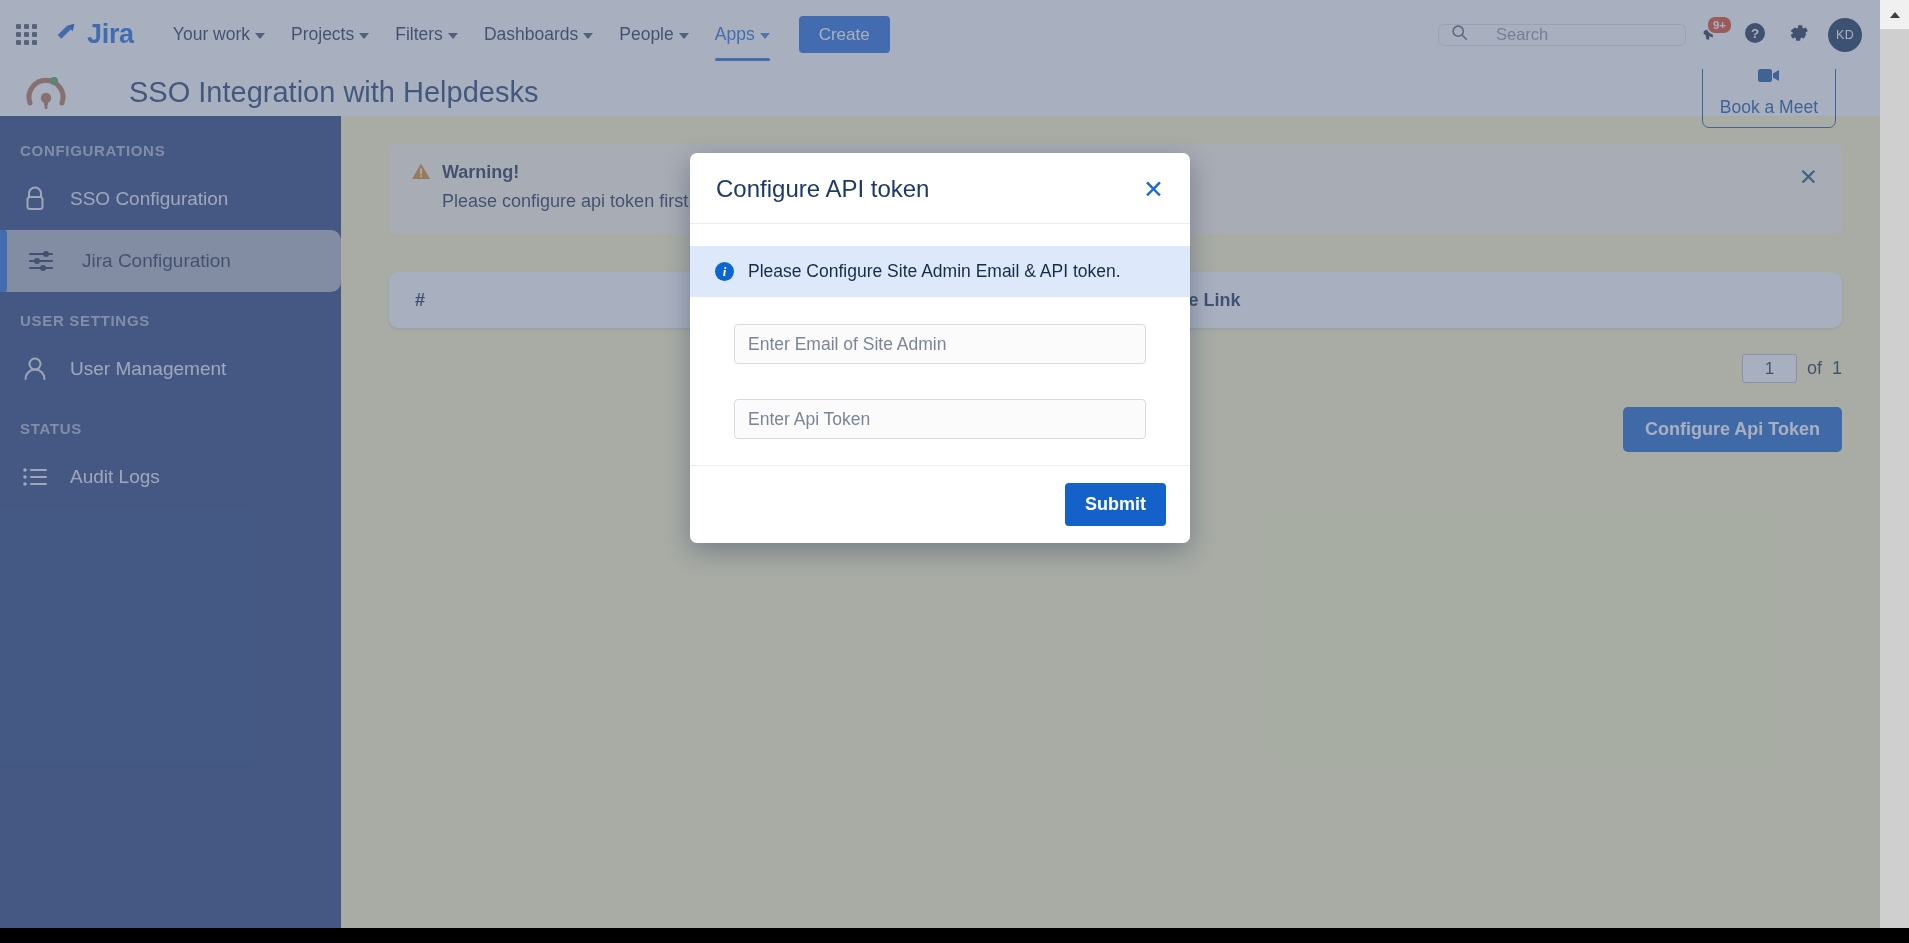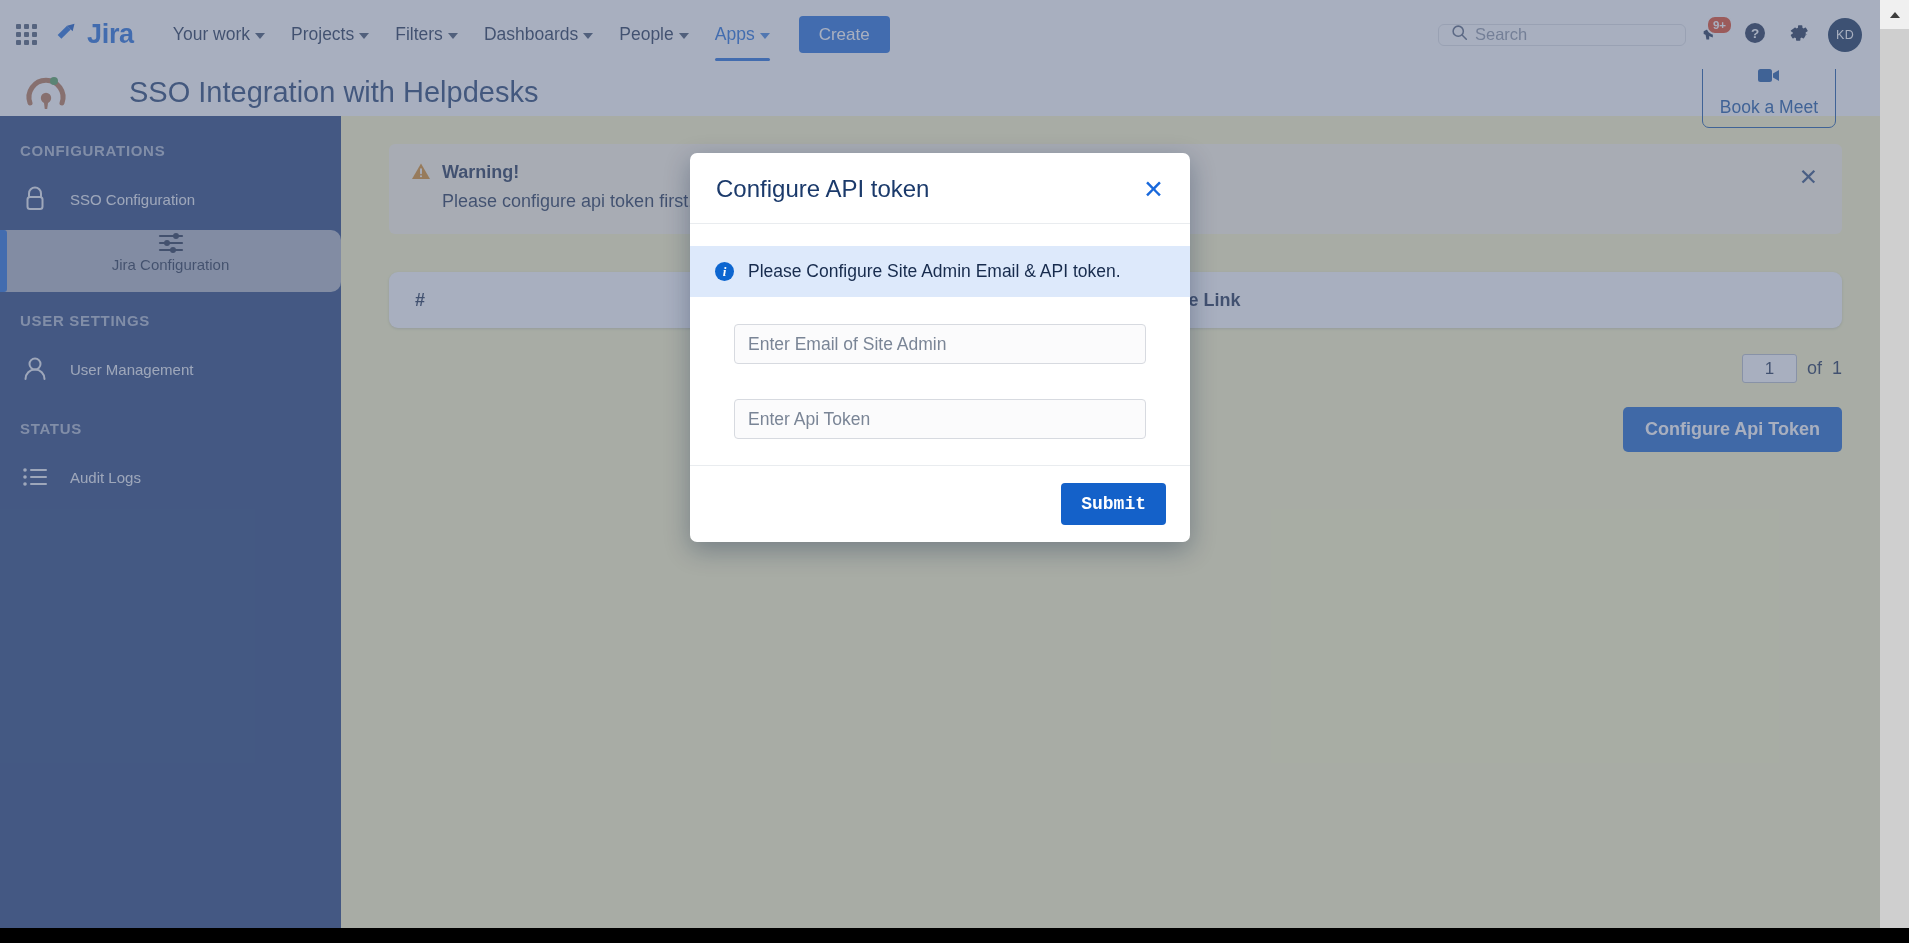--- a/index.html
+++ b/index.html
@@ -73,21 +73,21 @@
     margin-left: 16px;
     background: #1868db; color: #fff;
     font-size: 17px; font-weight: 400;
     padding: 10px 20px; border: none; border-radius: 4px;
     cursor: pointer; line-height: 1;
     font-family: inherit;
   }
 
   .nav-right { margin-left: auto; display: flex; align-items: center; gap: 6px; }
   .search-box {
-    display: flex; align-items: center; gap: 7px;
+    display: flex; align-items: center; gap: 28px;
     width: 248px; height: 22px;
     border: 1.5px solid #dcdfe4; border-radius: 6px;
     padding: 0 12px;
     background: #fff;
     cursor: text;
   }
   .search-box .ph { color: #8993a4; font-size: 16.5px; }
   .icon-btn {
     position: relative;
     width: 38px; height: 38px;
@@ -145,33 +145,32 @@
   }
   .sb-section {
     color: #a7b3cb; font-size: 15px; font-weight: 700;
     letter-spacing: .7px;
     padding: 20px 0 9px 20px;
   }
   .sb-item {
     position: relative;
     display: flex; align-items: center;
     height: 62px;
-    color: #e8ecf4; font-size: 15px;
+    color: #e8ecf4; font-size: 19px;
     cursor: pointer;
   }
   .sb-item .sb-ico {
     width: 70px; flex: none;
     display: flex; align-items: center; justify-content: center;
   }
   .sb-item.active {
     background: #a8b0bf;
     color: #1b2a47;
     border-top-right-radius: 10px;
     border-bottom-right-radius: 10px;
-    flex-direction: column;
   }
   .sb-item.active::before {
     content: ""; position: absolute; left: 0; top: 0; bottom: 0;
     width: 7px; background: #1868db;
     border-top-right-radius: 3px; border-bottom-right-radius: 3px;
   }
   .sb-item.active .sb-ico { width: 82px; }
 
   
   .main {
@@ -290,21 +289,21 @@
   .modal-foot {
     border-top: 1px solid #e9ecef;
     padding: 17px 24px;
     display: flex; justify-content: flex-end;
   }
   .submit-btn {
     background: #1461c9; color: #fff;
     font-size: 18px; font-weight: 700;
     border: none; border-radius: 4px;
     padding: 11px 20px; cursor: pointer;
-    font-family: Liberation Mono, monospace;
+    font-family: Liberation Sans, sans-serif;
   }
 
   
   .scrollbar {
     position: absolute; top: 0; right: 0;
     width: 29px; height: 928px;
     background: #cfcfcf;
     z-index: 70;
   }
   .sb-up {

